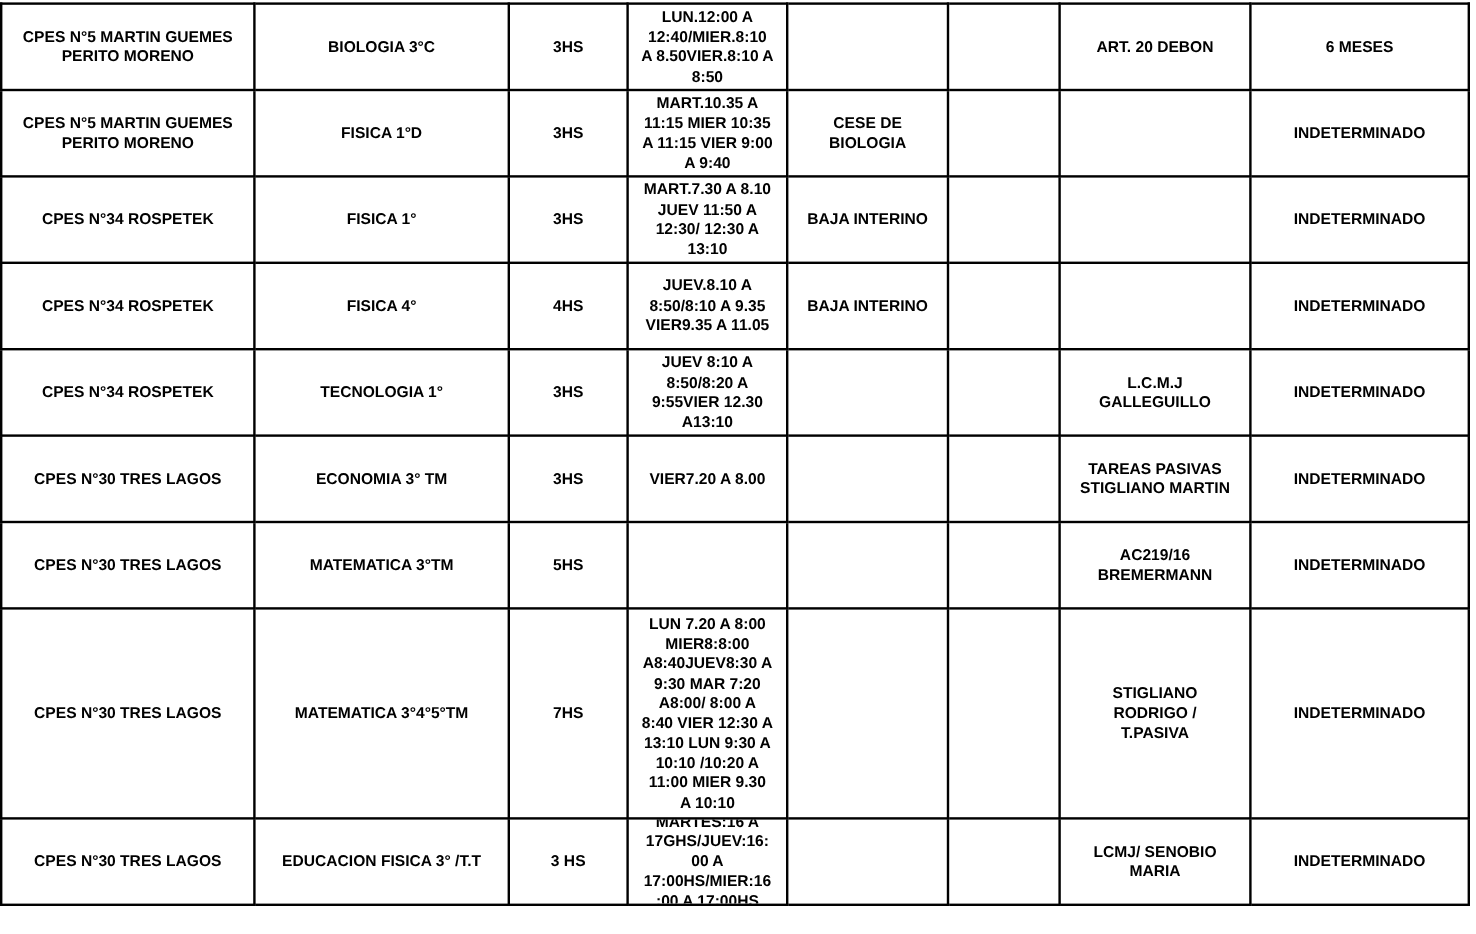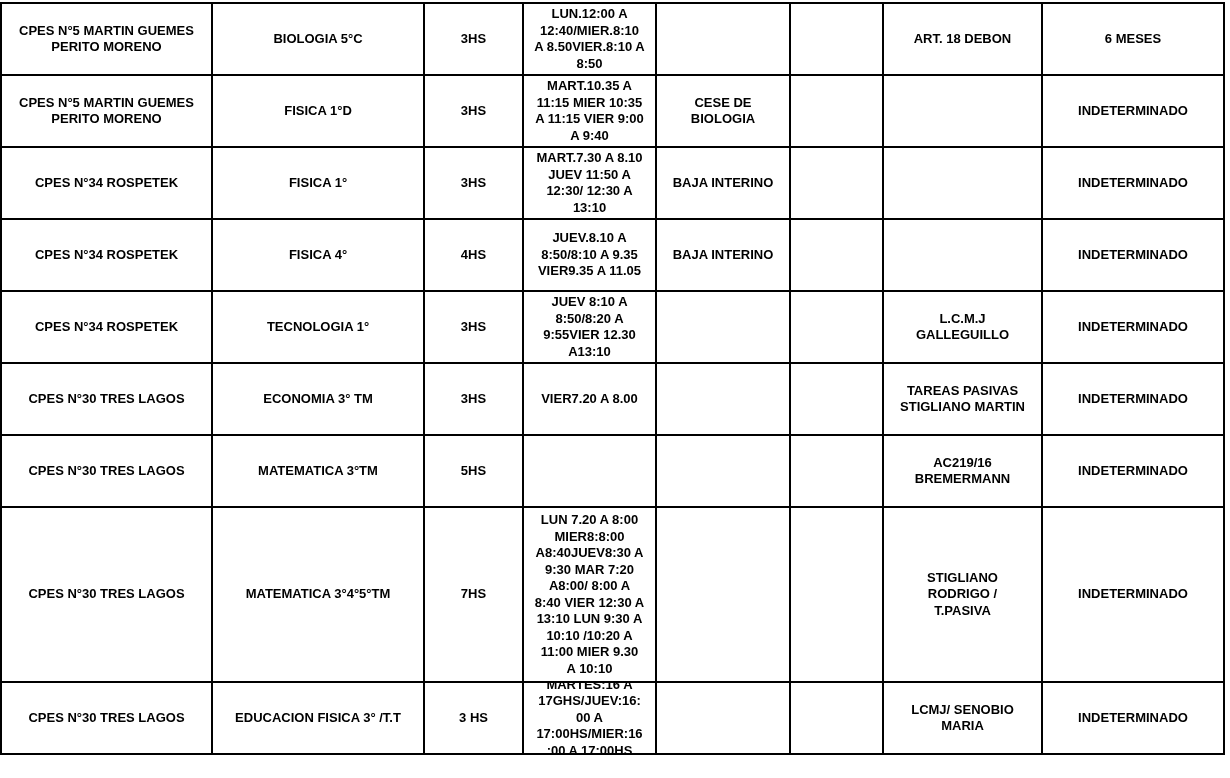--- a/index.html
+++ b/index.html
@@ -52,39 +52,39 @@
       <col style="width:182px">
     </colgroup>
     <tbody>
 
       <tr class="r-std">
         <td>
             <span class="ct">CPES N°5 MARTIN GUEMES
 PERITO MORENO</span>
           </td>
         <td>
-            <span class="ct">BIOLOGIA 5°C</span>
+            <span class="ct">BIOLOGIA 3°C</span>
           </td>
         <td>
             <span class="ct">3HS</span>
           </td>
         <td>
             <span class="ct">LUN.12:00 A
 12:40/MIER.8:10
 A 8.50VIER.8:10 A
 8:50</span>
           </td>
         <td>
             <span class="ct"></span>
           </td>
         <td>
             <span class="ct"></span>
           </td>
         <td>
-            <span class="ct">ART. 18 DEBON</span>
+            <span class="ct">ART. 20 DEBON</span>
           </td>
         <td>
             <span class="ct">6 MESES</span>
           </td>
       </tr>
 
       <tr class="r-std">
         <td>
             <span class="ct">CPES N°5 MARTIN GUEMES
 PERITO MORENO</span>

